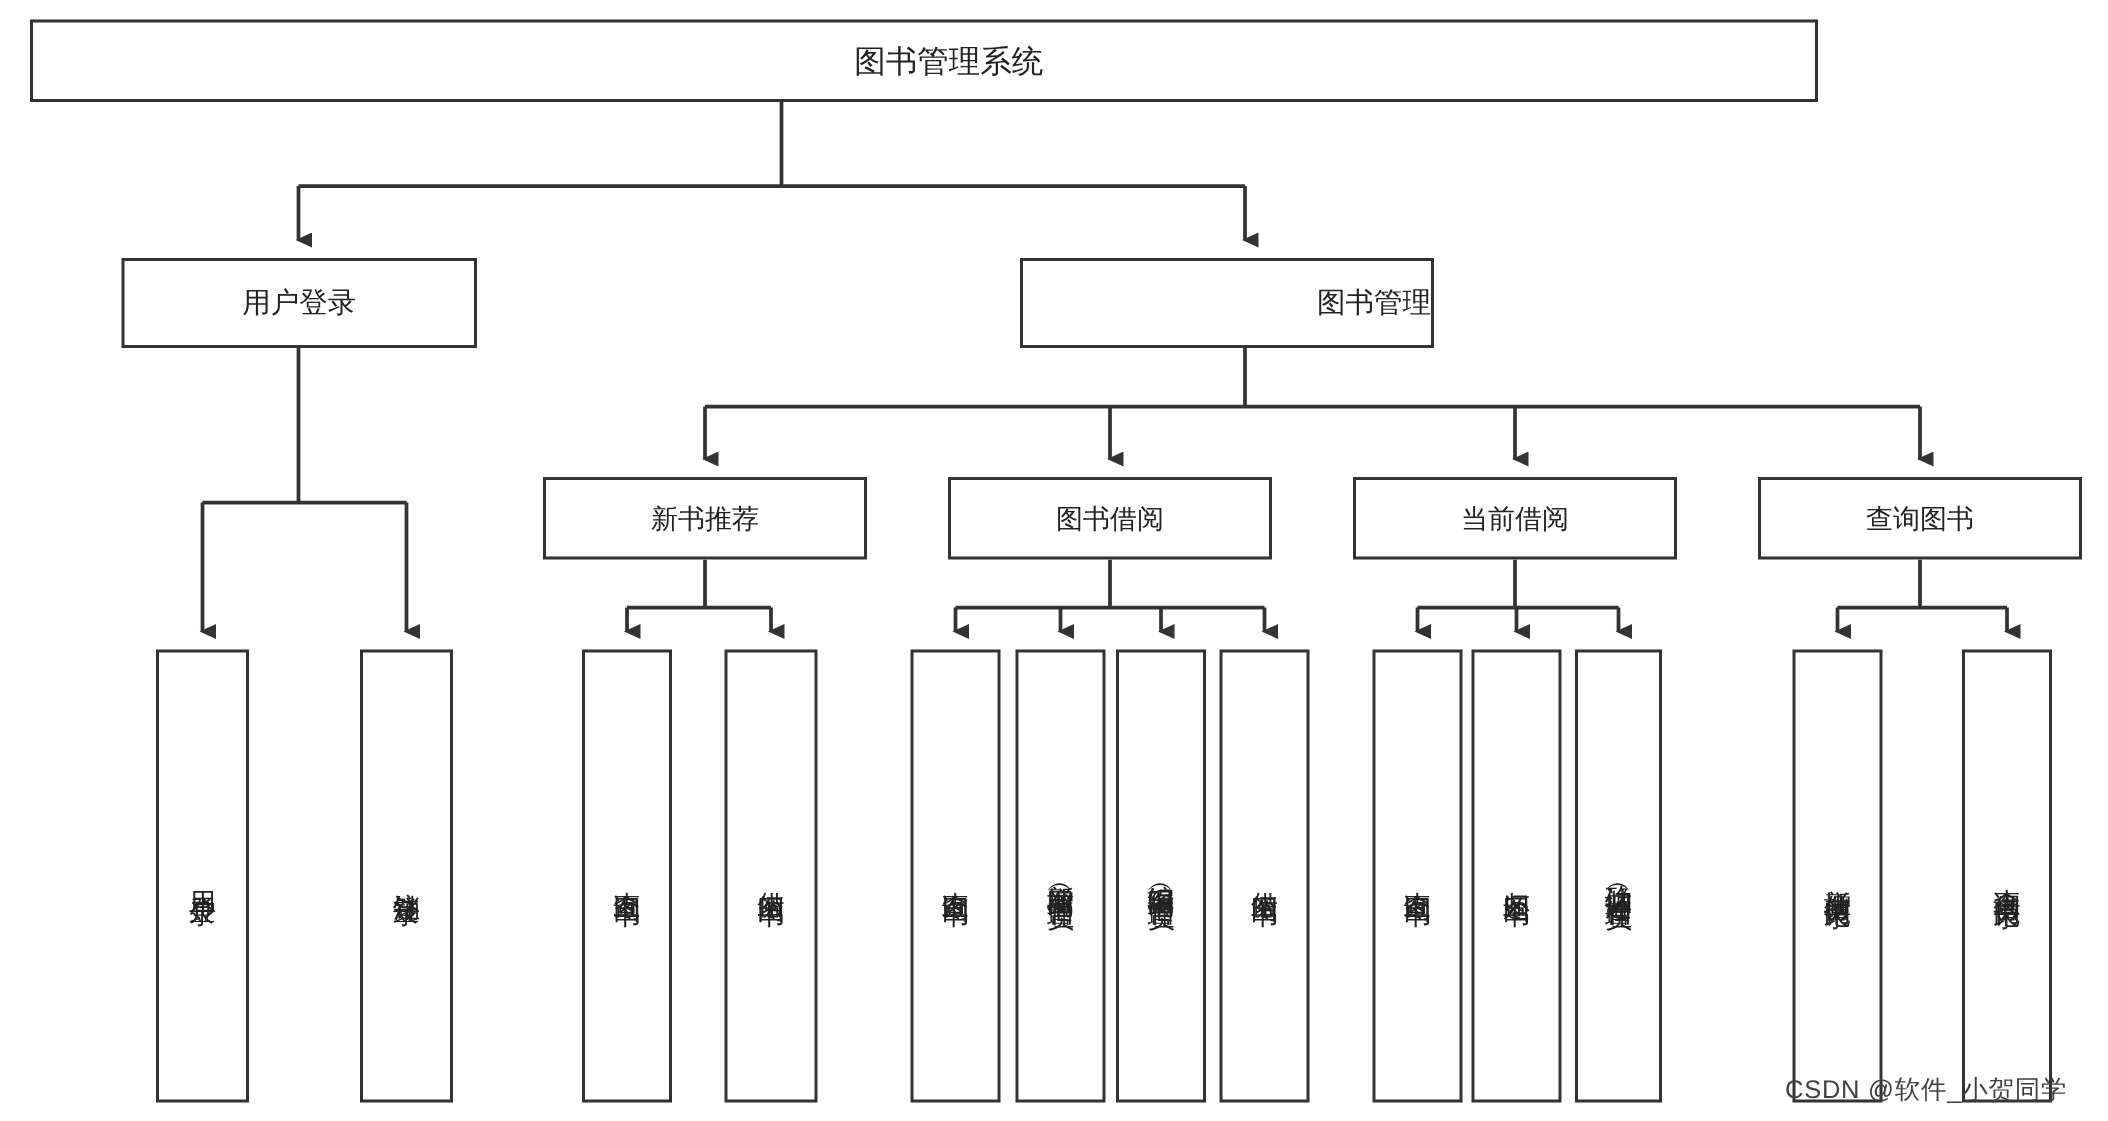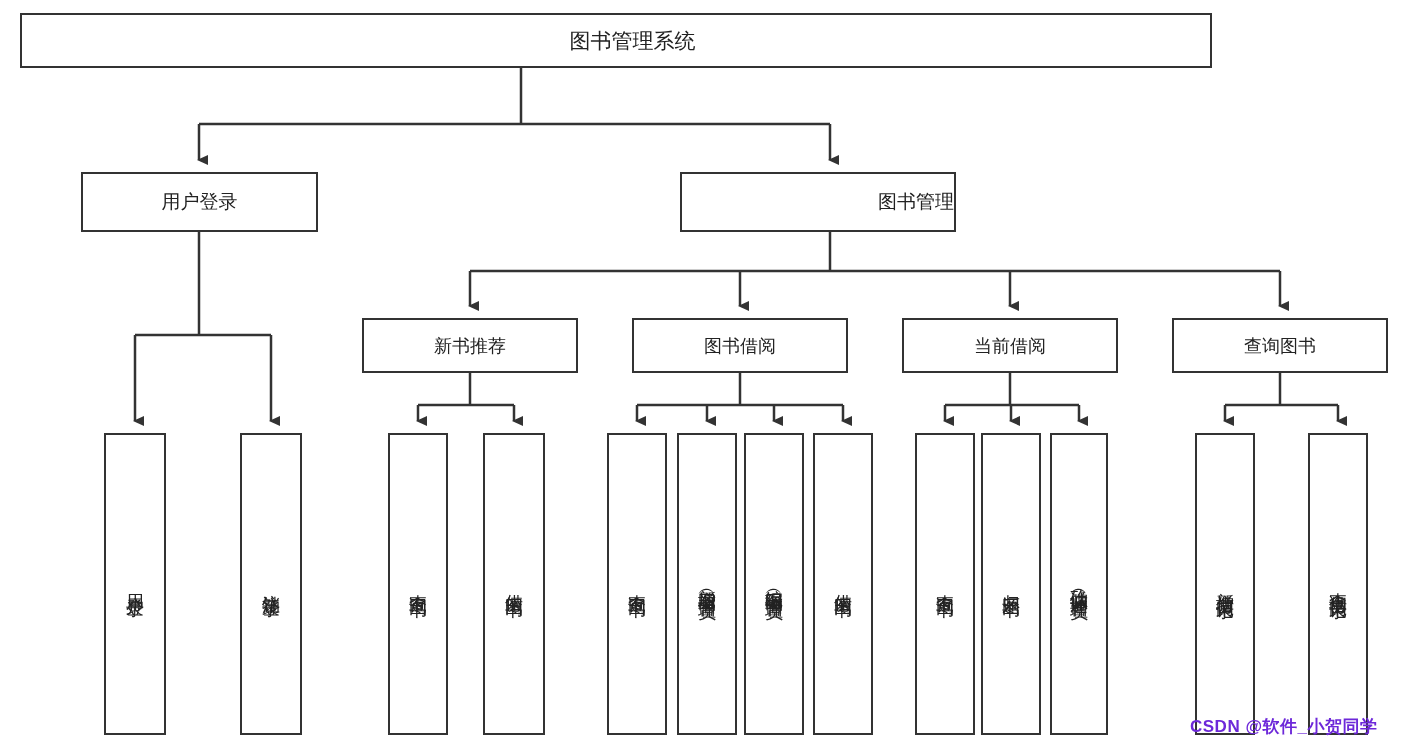--- a/index.html
+++ b/index.html
@@ -54,24 +54,23 @@
     padding: 6px 0;
   }
   .node.leaf > span {
     writing-mode: vertical-rl;
     text-orientation: upright;
     white-space: nowrap;
   }
   .watermark {
     position: absolute;
     font-size: 17px;
-    color: #6d28d9;
+    color: #404040;
     white-space: nowrap;
     letter-spacing: 0.5px;
-    font-weight: bold;
   }
 </style>
 </head>
 <body>
 
 <div id="canvas">
 
   <svg class="wires" viewBox="0 0 1405 747">
     <defs>
       <marker id="arrow" markerWidth="12" markerHeight="12" refX="5" refY="9" orient="auto" markerUnits="userSpaceOnUse">

